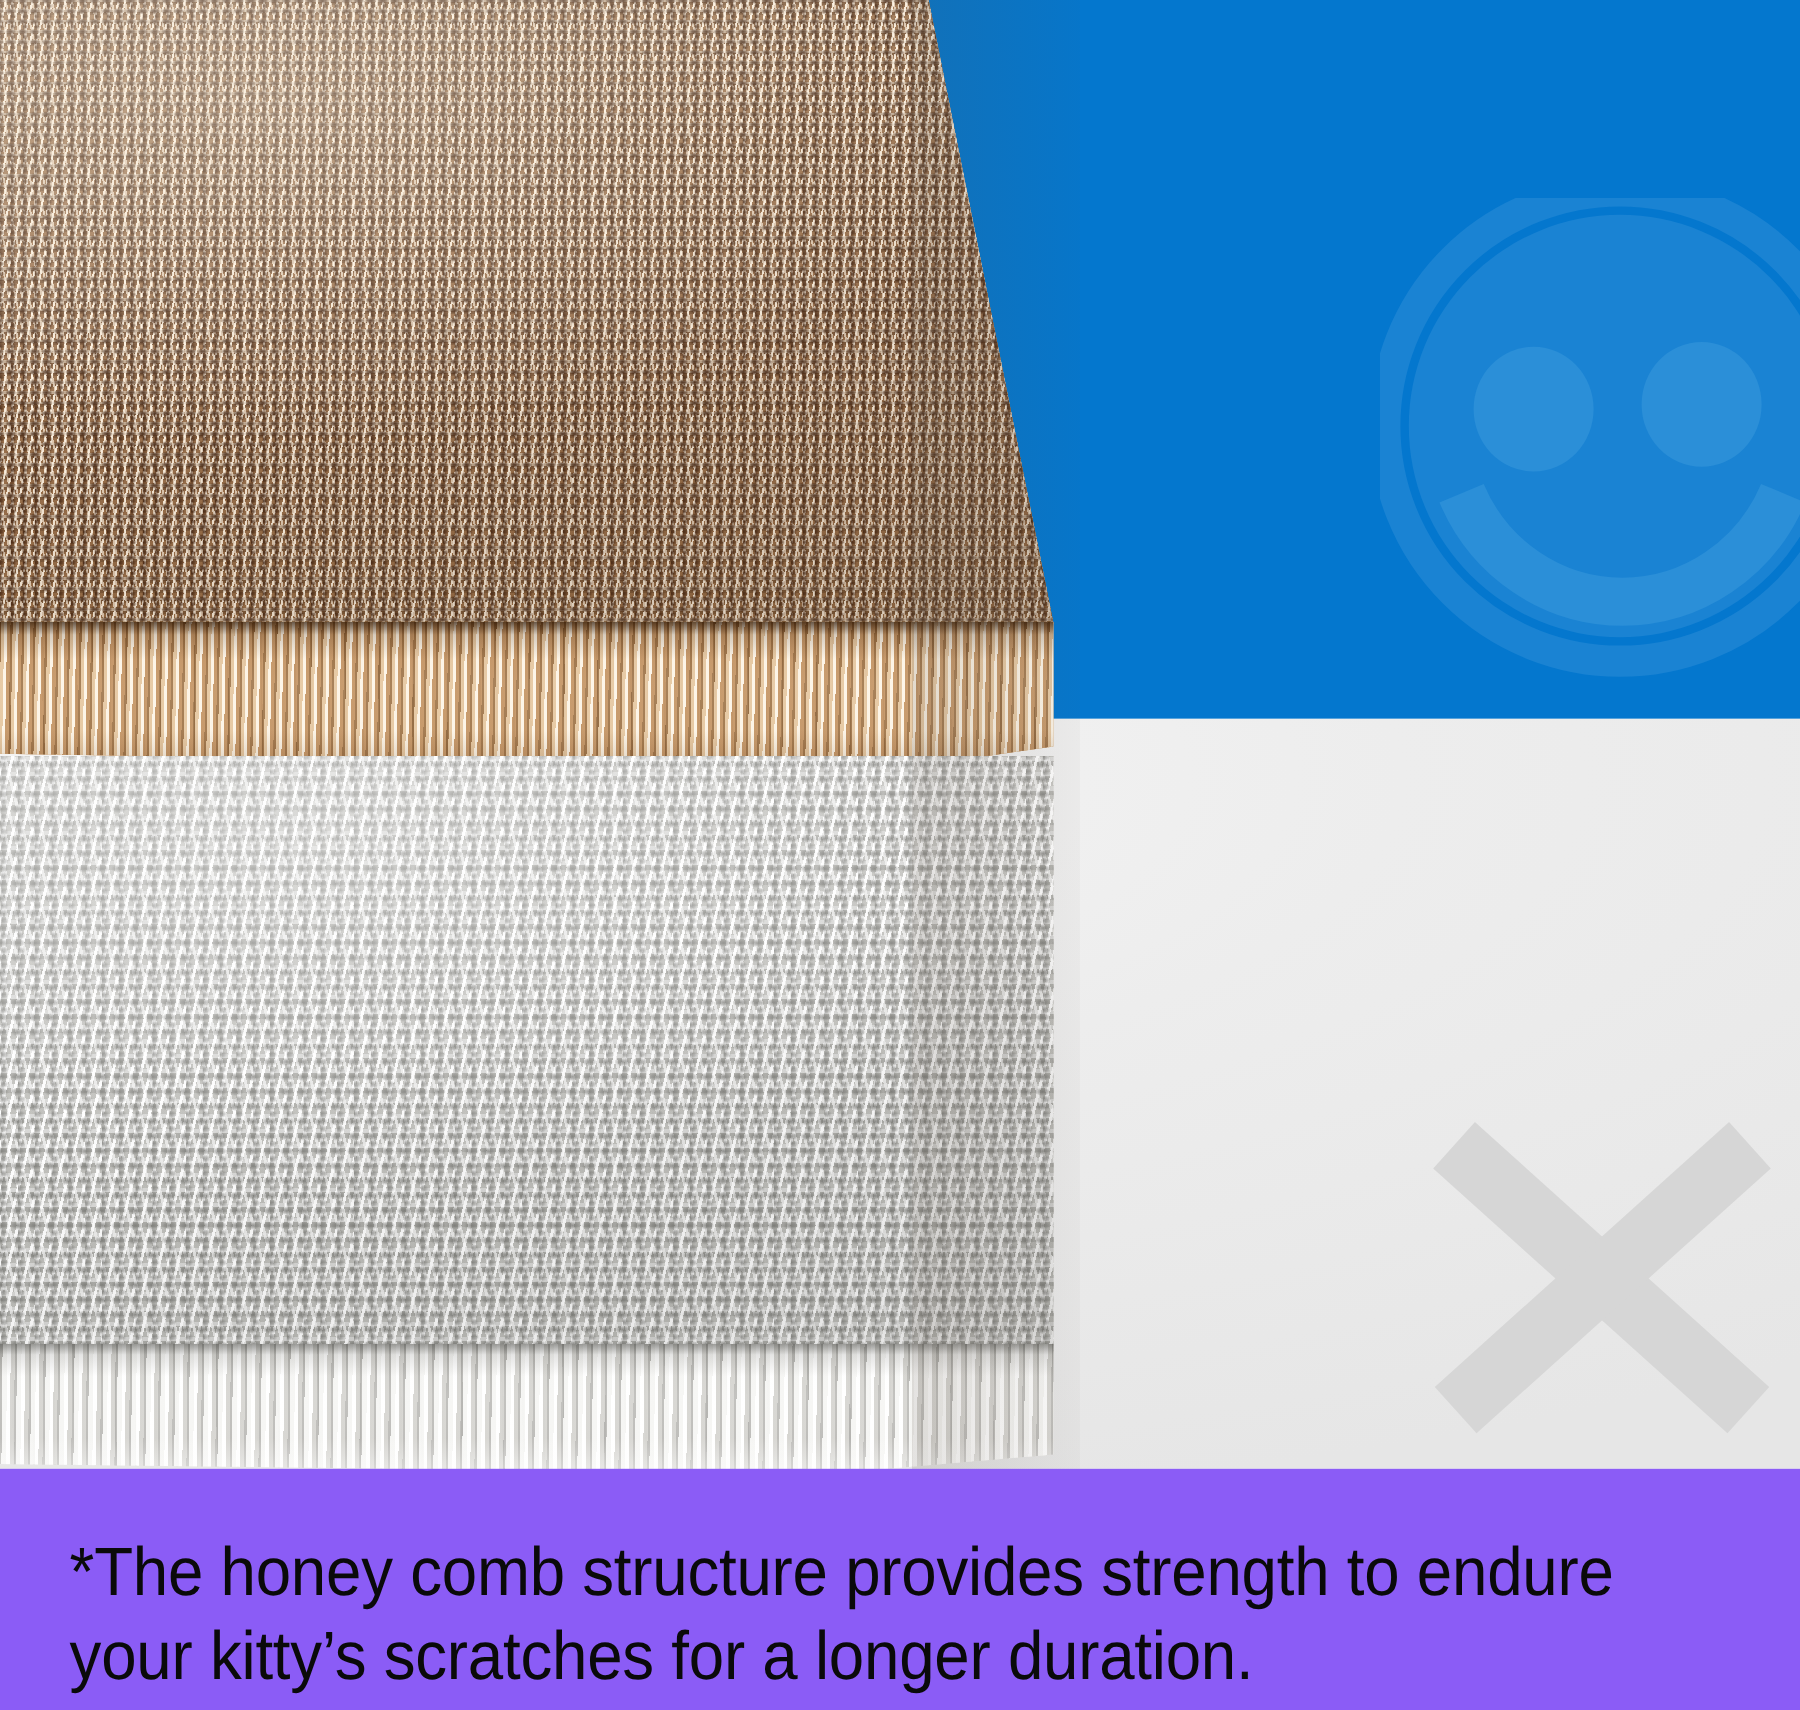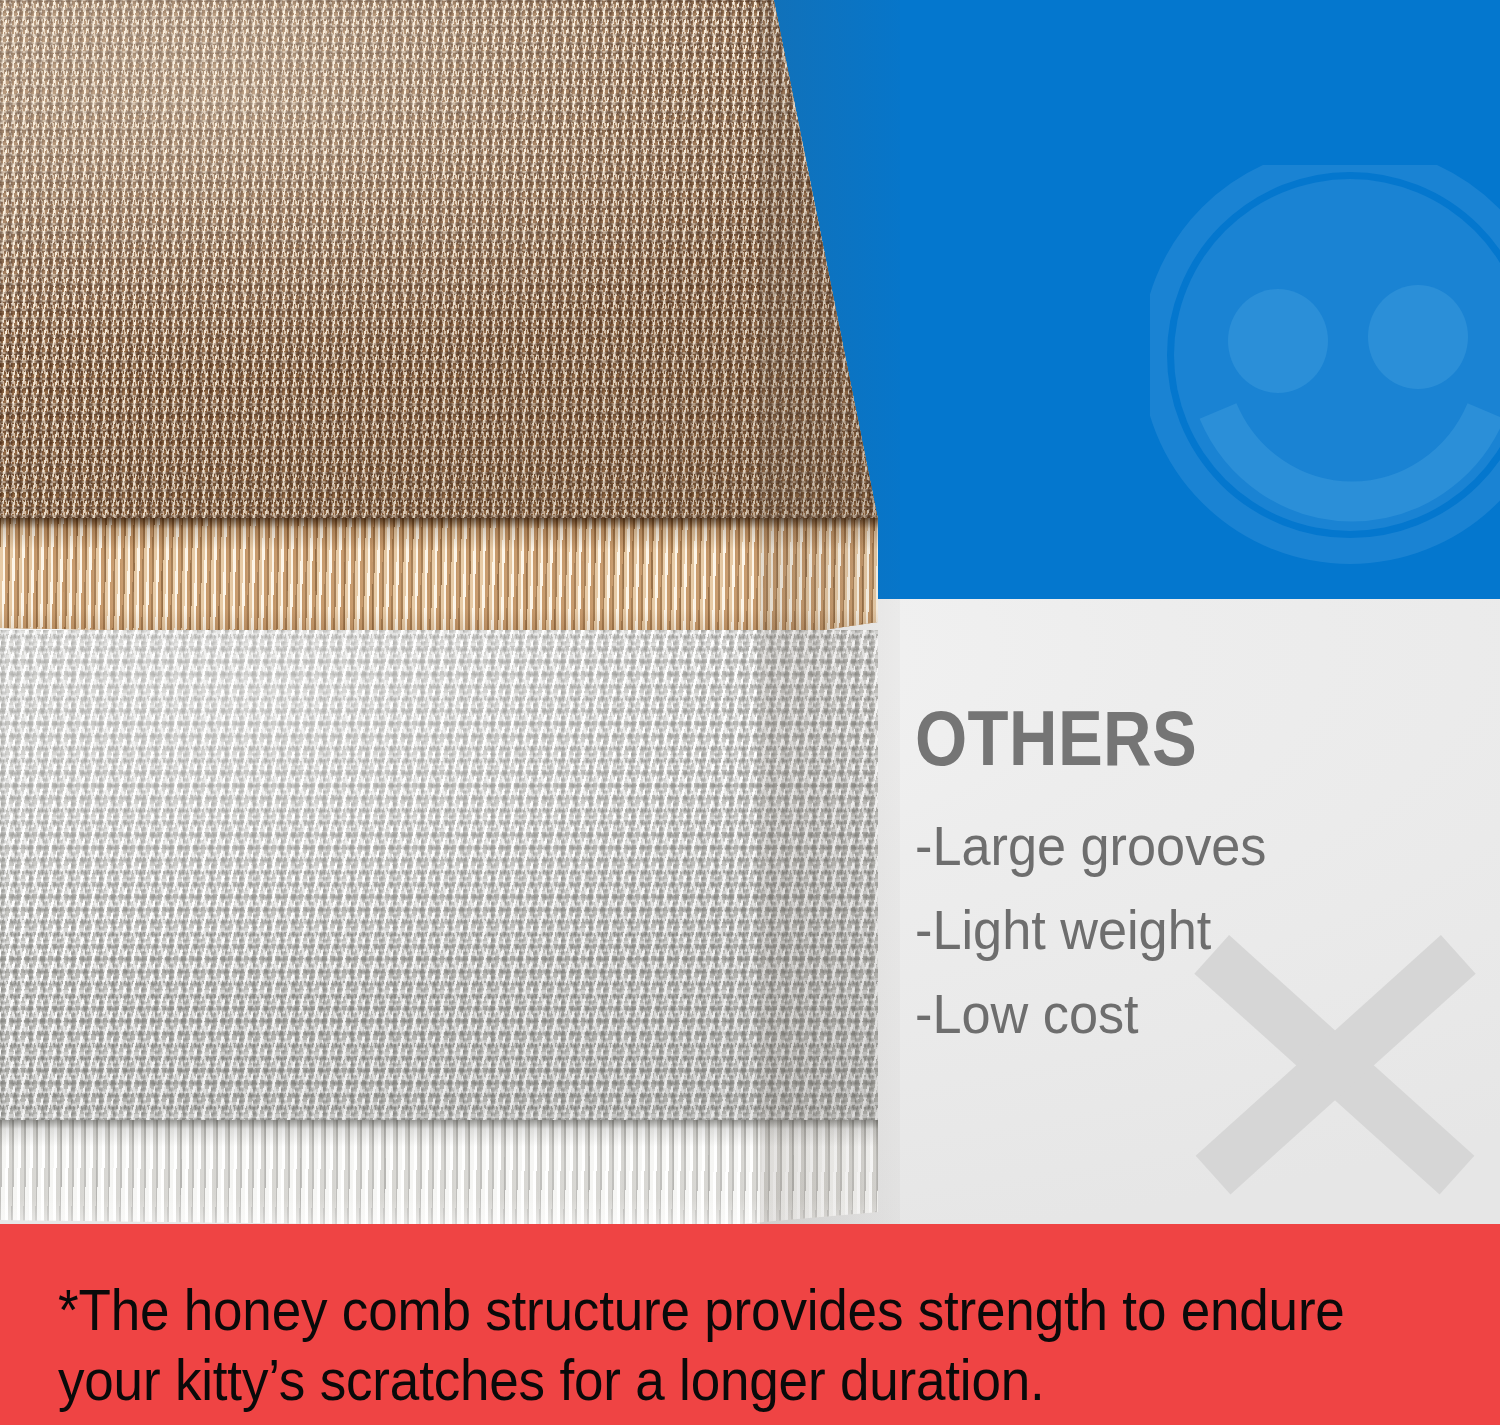--- a/index.html
+++ b/index.html
@@ -174,21 +174,21 @@
     font-weight:400; line-height:1.12;
     transform:scaleX(.95); transform-origin:left center;
     white-space:nowrap;
   }
   .bullet-blue{ color:#f2fbff; font-size:55px; margin:0 0 20px 0; }
   .bullet-gray{ color:#6e6e6e; font-size:55px; margin:0 0 22px 0; }
 
   
   .caption-area{
     position:absolute; left:0; top:1224px; width:1500px; height:201px;
-    background:#ef4444;
+    background:#8b5cf6;
   }
   .caption{
     position:absolute; left:58px; top:52px; width:1400px;
     font-family:"Liberation Sans Narrow","Liberation Sans",sans-serif;
     font-size:57px; font-weight:400; color:#0a0a0a;
     line-height:1.22; letter-spacing:-.2px;
     transform:scaleX(.93); transform-origin:left top;
   }
 </style>
 </head>
@@ -234,26 +234,20 @@
       <div class="hc-white"></div>
       <div class="hc-white-shade"></div>
     </div>
     <div class="edge-bot"></div>
     <div class="edge-bot-shadow"></div>
 
     <div class="slab-glow"></div>
   </div>
 
 
-  <div class="gray-text">
-    <div class="heading heading-gray">OTHERS</div>
-    <div class="bullet bullet-gray">-Large grooves</div>
-    <div class="bullet bullet-gray">-Light weight</div>
-    <div class="bullet bullet-gray">-Low cost</div>
-  </div>
 
   <div class="caption-area">
     <div class="caption">
       <div>*The honey comb structure provides strength to endure</div>
       <div>your kitty’s scratches for a longer duration.</div>
     </div>
   </div>
 
 </div>
 

